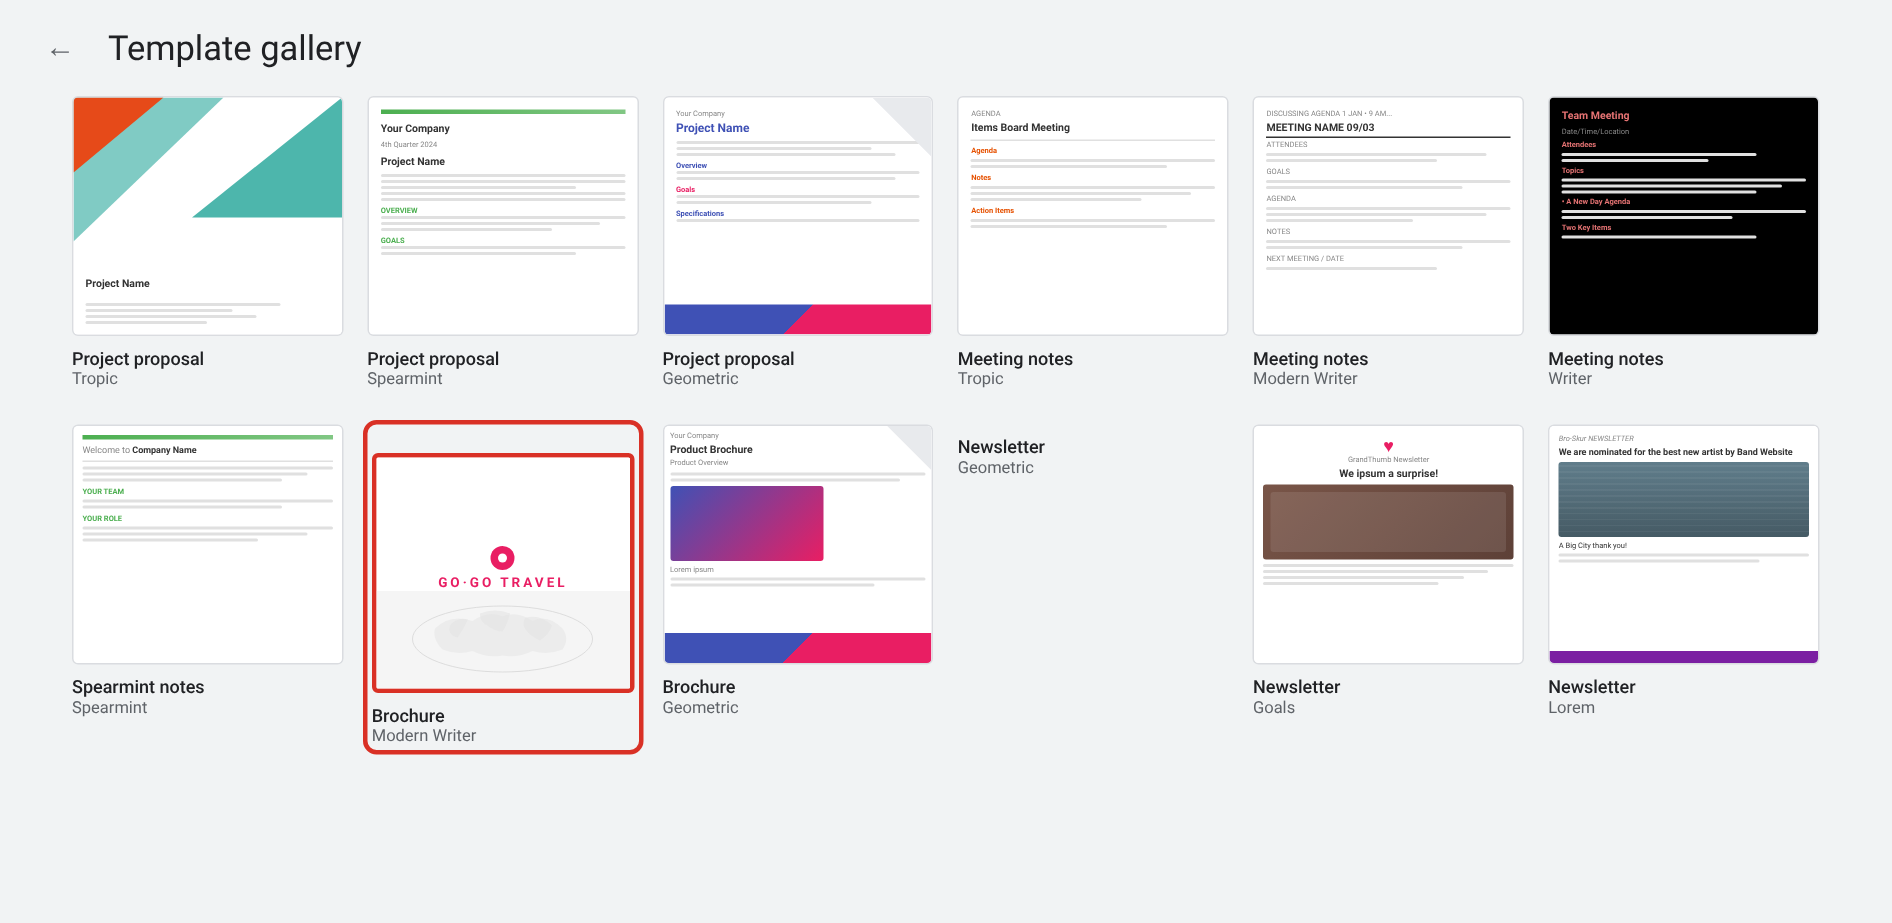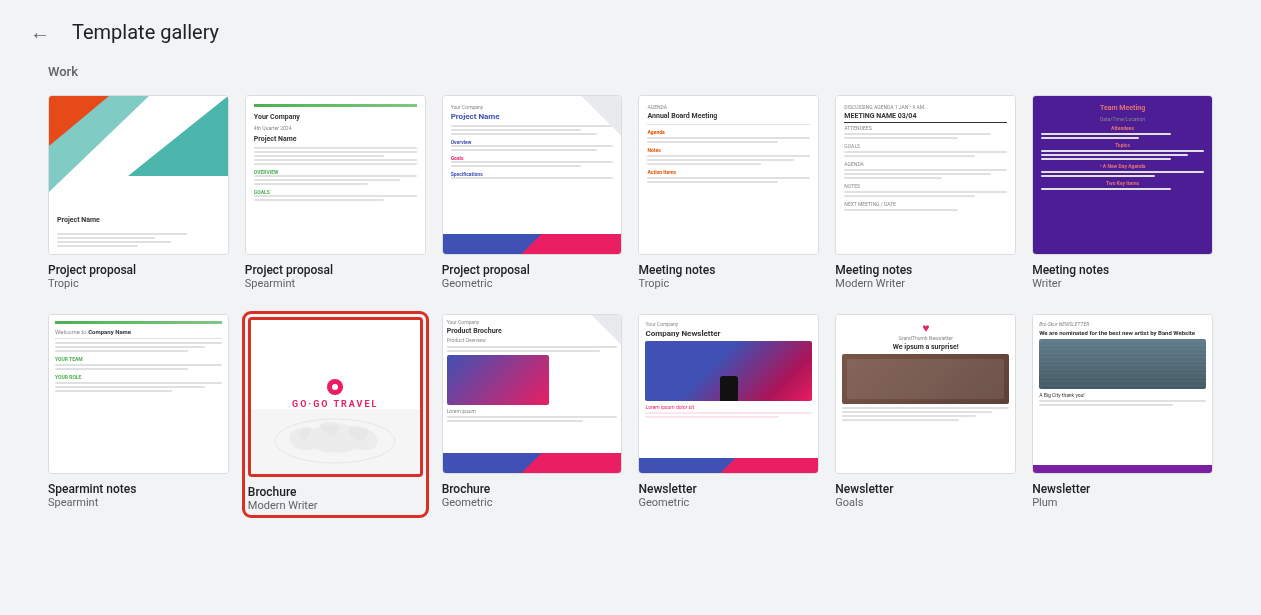--- a/index.html
+++ b/index.html
@@ -24,21 +24,21 @@
       border: none;
       padding: 4px;
       border-radius: 50%;
       width: 32px;
       height: 32px;
       display: flex;
       align-items: center;
       justify-content: center;
     }
     .page-title {
-      font-size: 20px;
+      font-size: 23px;
       font-weight: 400;
       color: #202124;
     }
     .content {
       padding: 0 48px 24px 48px;
     }
     .section-title {
       font-size: 13px;
       font-weight: 500;
       color: #5f6368;
@@ -204,23 +204,22 @@
     .meeting-modern {
       background: #fff;
       padding: 8px;
     }
     .mm-top { font-size: 5px; color: #888; margin-bottom: 2px; }
     .mm-title { font-size: 7px; font-weight: bold; color: #333; margin-bottom: 2px; border-bottom: 1px solid #333; padding-bottom: 2px; }
     .mm-line { height: 2px; background: #e0e0e0; margin-bottom: 2px; border-radius: 1px; }
 
     
     .meeting-coral {
-      background: #4c1d95;
+      background: #000000;
       padding: 8px;
-      text-align: center;
     }
     .mc-title { font-size: 7px; font-weight: bold; color: #e57373; margin-bottom: 4px; }
     .mc-line { height: 2px; background: #e0e0e0; margin-bottom: 2px; border-radius: 1px; }
 
     
     .onboarding-thumb {
       background: #fff;
       padding: 6px;
     }
     .onb-green-line { height: 3px; background: linear-gradient(to right, #4caf50, #81c784); margin-bottom: 4px; }
@@ -290,21 +289,20 @@
   </style>
 </head>
 <body>
 
 <div class="header">
   <button class="back-btn">←</button>
   <span class="page-title">Template gallery</span>
 </div>
 
 <div class="content">
-  <div class="section-title">Work</div>
 
   <div class="template-grid">
 
     <div class="template-card">
       <div class="template-thumbnail">
         <div class="tropic-bg"></div>
         <div class="tropic-triangle1"></div>
         <div class="tropic-triangle2"></div>
         <div class="tropic-triangle3"></div>
         <div class="tropic-title">Project Name</div>
@@ -375,21 +373,21 @@
       <div class="template-label">
         <div class="template-name">Project proposal</div>
         <div class="template-sub">Geometric</div>
       </div>
     </div>
 
     <div class="template-card">
       <div class="template-thumbnail">
         <div class="meeting-tropic" style="height:100%;padding:8px;">
           <div style="font-size:5px;color:#888;margin-bottom:2px;">AGENDA</div>
-          <div style="font-size:7px;font-weight:bold;color:#333;margin-bottom:4px;">Annual Board Meeting</div>
+          <div style="font-size:7px;font-weight:bold;color:#333;margin-bottom:4px;">Items Board Meeting</div>
           <div style="height:1px;background:#e0e0e0;margin-bottom:4px;"></div>
           <div class="mts-section">
             <div class="mts-label">Agenda</div>
             <div class="mts-line" style="width:100%"></div>
             <div class="mts-line" style="width:80%"></div>
           </div>
           <div class="mts-section">
             <div class="mts-label">Notes</div>
             <div class="mts-line" style="width:100%"></div>
             <div class="mts-line" style="width:90%"></div>
@@ -405,21 +403,21 @@
       <div class="template-label">
         <div class="template-name">Meeting notes</div>
         <div class="template-sub">Tropic</div>
       </div>
     </div>
 
     <div class="template-card">
       <div class="template-thumbnail">
         <div class="meeting-modern" style="height:100%;padding:8px;">
           <div class="mm-top">DISCUSSING AGENDA 1 JAN • 9 AM...</div>
-          <div class="mm-title">MEETING NAME 03/04</div>
+          <div class="mm-title">MEETING NAME 09/03</div>
           <div style="font-size:5px;color:#888;margin-bottom:2px;">ATTENDEES</div>
           <div class="mm-line" style="width:90%"></div>
           <div class="mm-line" style="width:70%"></div>
           <div style="font-size:5px;color:#888;margin-top:4px;margin-bottom:2px;">GOALS</div>
           <div class="mm-line" style="width:100%"></div>
           <div class="mm-line" style="width:80%"></div>
           <div style="font-size:5px;color:#888;margin-top:4px;margin-bottom:2px;">AGENDA</div>
           <div class="mm-line" style="width:100%"></div>
           <div class="mm-line" style="width:90%"></div>
           <div class="mm-line" style="width:60%"></div>
@@ -483,21 +481,21 @@
           <div class="onb-line" style="width:70%"></div>
         </div>
       </div>
       <div class="template-label">
         <div class="template-name">Spearmint notes</div>
         <div class="template-sub">Spearmint</div>
       </div>
     </div>
 
     <div class="template-card selected-card" style="outline: 3px solid #d93025; border-radius: 6px; padding: 3px;">
-      <div class="template-thumbnail" style="border: none;">
+      <div class="template-thumbnail" style="border: none; margin-top: 16px;">
         <div class="brochure-modern" style="height:100%;position:relative;overflow:hidden;background:#fff;align-items:center;justify-content:center;display:flex;flex-direction:column;padding:10px;">
           <div style="width:16px;height:16px;background:#e91e63;border-radius:50%;margin-bottom:4px;display:flex;align-items:center;justify-content:center;">
             <div style="width:6px;height:6px;background:#fff;border-radius:50%;"></div>
           </div>
           <div style="font-size:9px;font-weight:bold;color:#e91e63;letter-spacing:2px;">GO·GO TRAVEL</div>
           <div style="font-size:5px;color:#888;">Tribal Brochure</div>
           <div style="position:absolute;bottom:0;left:0;right:0;height:65px;background:#f5f5f5;display:flex;align-items:center;justify-content:center;overflow:hidden;">
 
             <svg width="130" height="55" viewBox="0 0 130 55" opacity="0.3">
               <ellipse cx="65" cy="27" rx="60" ry="22" fill="none" stroke="#888" stroke-width="0.5"></ellipse>
@@ -531,33 +529,20 @@
           <div class="bg-stripe"></div>
         </div>
       </div>
       <div class="template-label">
         <div class="template-name">Brochure</div>
         <div class="template-sub">Geometric</div>
       </div>
     </div>
 
     <div class="template-card">
-      <div class="template-thumbnail">
-        <div class="newsletter-geo" style="height:100%;">
-          <div class="ng-company">Your Company</div>
-          <div class="ng-title">Company Newsletter</div>
-          <div class="ng-img">
-            <div class="ng-phone"></div>
-          </div>
-          <div style="font-size:5px;color:#e91e63;margin-bottom:2px;">Lorem ipsum dolor sit</div>
-          <div class="ng-line" style="width:100%"></div>
-          <div class="ng-line" style="width:80%"></div>
-          <div class="ng-stripe"></div>
-        </div>
-      </div>
       <div class="template-label">
         <div class="template-name">Newsletter</div>
         <div class="template-sub">Geometric</div>
       </div>
     </div>
 
     <div class="template-card">
       <div class="template-thumbnail">
         <div class="newsletter-lively" style="height:100%;">
           <div class="nl-heart">♥</div>
@@ -587,18 +572,18 @@
             <div style="position:absolute;top:0;left:0;right:0;bottom:0;background:repeating-linear-gradient(0deg, transparent, transparent 3px, rgba(255,255,255,0.05) 3px, rgba(255,255,255,0.05) 4px);"></div>
           </div>
           <div style="font-size:5px;color:#333;margin-top:2px;margin-bottom:2px;">A Big City thank you!</div>
           <div class="np-line" style="width:100%"></div>
           <div class="np-line" style="width:80%"></div>
           <div class="np-purple-bar"></div>
         </div>
       </div>
       <div class="template-label">
         <div class="template-name">Newsletter</div>
-        <div class="template-sub">Plum</div>
+        <div class="template-sub">Lorem</div>
       </div>
     </div>
 
   </div>
 </div>
 
 </body></html>

